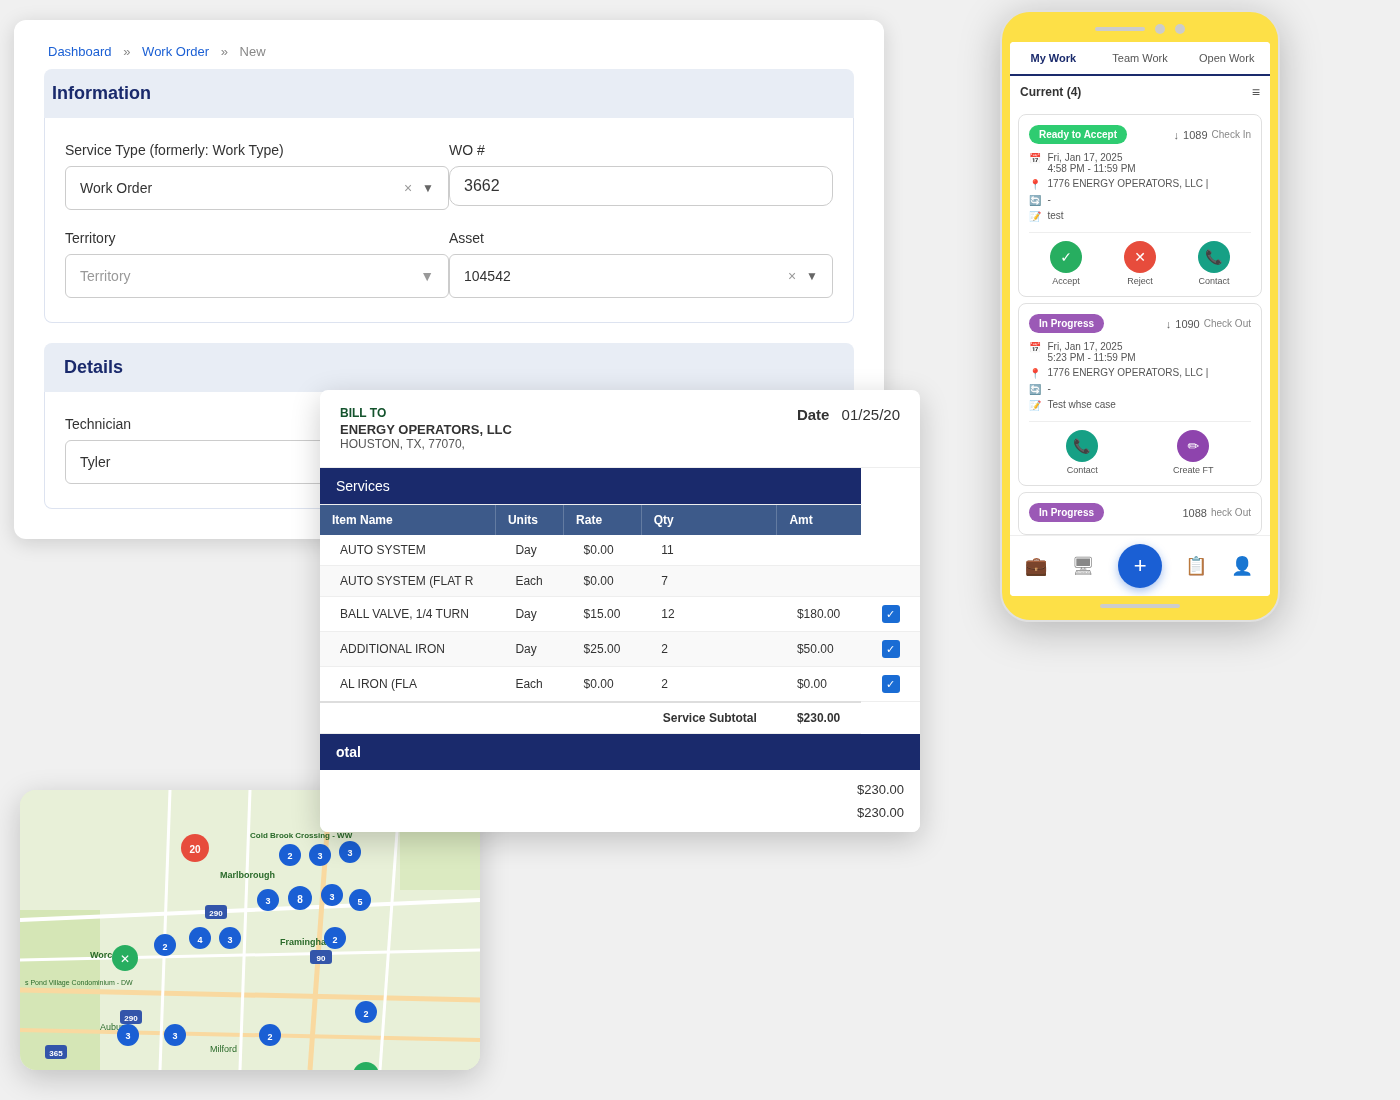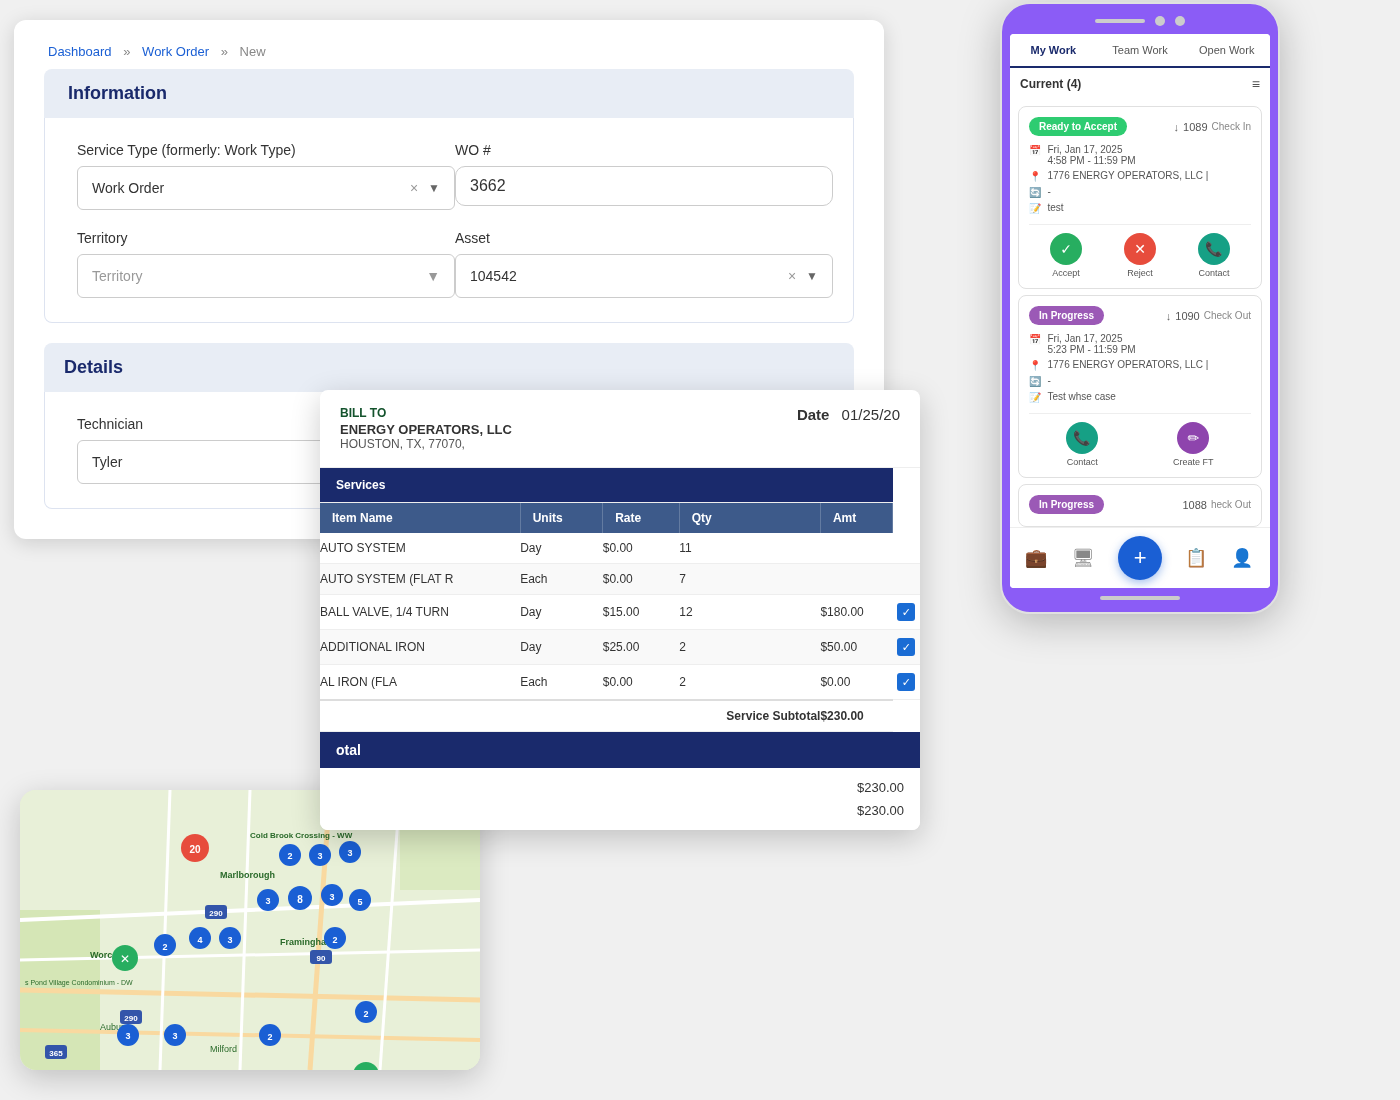--- a/index.html
+++ b/index.html
@@ -35,39 +35,38 @@
       font-size: 26px;
       font-weight: bold;
       color: #1a1a1a;
       margin-bottom: 24px;
     }
 
     
     .section-header {
       background: #e8edf5;
       border-radius: 8px 8px 0 0;
-      padding: 14px 24px;
+      padding: 14px 8px;
       font-size: 18px;
       font-weight: bold;
       color: #1a2a6c;
       margin-bottom: 0;
     }
 
     .form-section {
       border: 1px solid #dde3f0;
       border-top: none;
       border-radius: 0 0 8px 8px;
       padding: 24px 20px;
       margin-bottom: 20px;
     }
 
     .form-row {
       display: flex;
       margin-bottom: 20px;
-      margin-left: 12px;
     }
     .form-row:last-child { margin-bottom: 0; }
 
     .form-group {
       flex: 1;
     }
 
     .form-label {
       font-size: 14px;
       color: #333;
@@ -195,21 +194,21 @@
     .services-table th {
       background: #3d5a8a;
       color: white;
       padding: 8px 12px;
       font-size: 12px;
       text-align: left;
       border-right: 1px solid rgba(255,255,255,0.2);
     }
 
     .services-table td {
-      padding: 8px 0;
+      padding: 8px 20px;
       font-size: 12px;
       color: #333;
       border-bottom: 1px solid #eee;
     }
 
     .services-table tr:nth-child(even) td { background: #f9f9f9; }
 
     .checkbox-cell {
       text-align: center;
     }
@@ -253,24 +252,24 @@
     }
 
     .total-row .amount {
       min-width: 80px;
       text-align: right;
     }
 
     
     .phone-mockup {
       position: absolute;
-      top: 2px;
+      top: 10px;
       right: 120px;
       width: 280px;
-      background: #8b5cf6;
+      background: #fde047;
       border-radius: 30px;
       box-shadow: 0 8px 40px rgba(0,0,0,0.25);
       padding: 12px 8px 8px 8px;
       border: 2px solid #e0e0e0;
     }
 
     .phone-speaker {
       display: flex;
       justify-content: center;
       align-items: center;
@@ -572,21 +571,21 @@
     </div>
     <div class="date-section">
       <span class="date-label">Date</span>
       <span class="date-value">01/25/20</span>
     </div>
   </div>
 
   <table class="services-table">
     <thead>
       <tr>
-        <td colspan="5" style="background:#1a2a6c;color:white;padding:10px 16px;font-weight:bold;font-size:12px;">Services</td>
+        <td colspan="5" style="background:#1a2a6c;color:white;padding:10px 16px;font-weight:normal;font-size:14px;">Services</td>
       </tr>
       <tr>
         <th>Item Name</th>
         <th>Units</th>
         <th>Rate</th>
         <th>Qty</th>
         <th>Amt</th>
       </tr>
     </thead>
     <tbody id="invoice-items">

